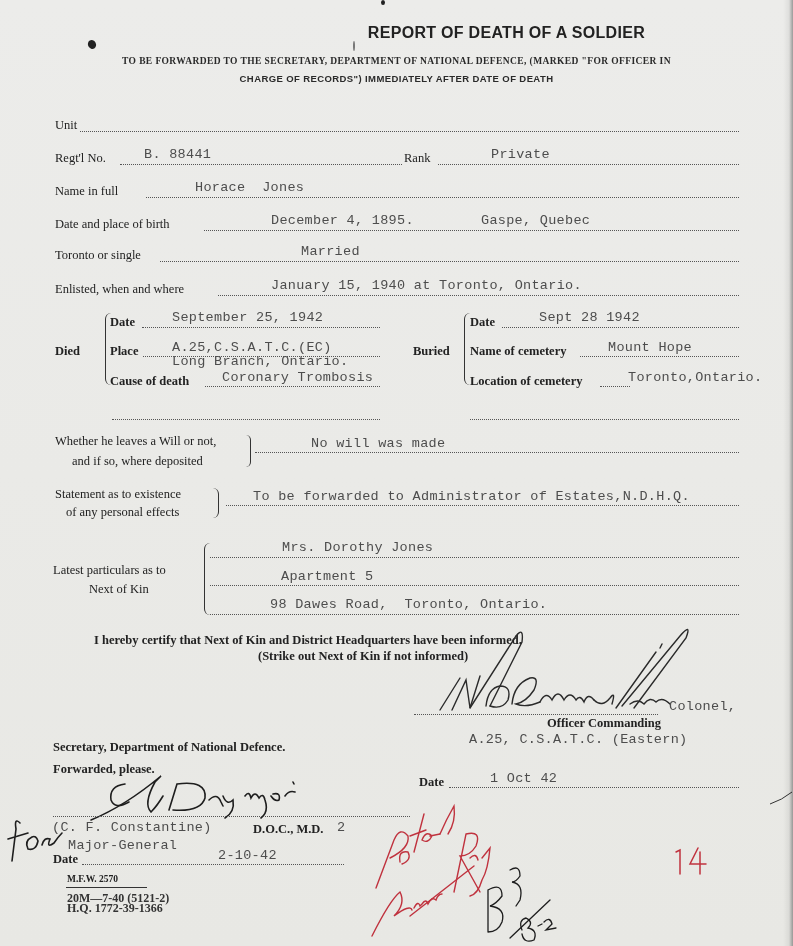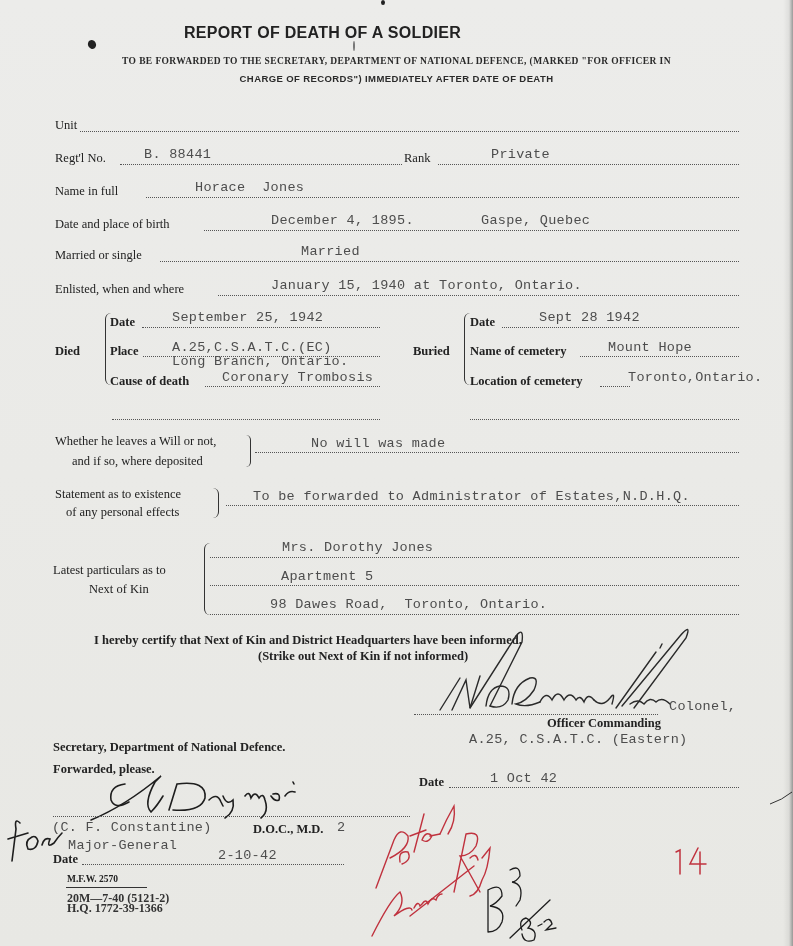--- a/index.html
+++ b/index.html
@@ -13,21 +13,21 @@
   .page {
     position: absolute; left: 0; top: 0; width: 793px; height: 946px;
     background: linear-gradient(180deg, #ececea 0%, #eaeae7 50%, #e8e8e4 100%);
   }
   .page-edge {
     position: absolute; right: 0; top: 0; width: 10px; height: 946px;
     background: linear-gradient(90deg, rgba(0,0,0,0) 0%, rgba(0,0,0,0.06) 60%, rgba(0,0,0,0.35) 100%);
   }
   .abs { position: absolute; white-space: nowrap; }
   .title {
-    left: 0; width: 645px; top: 24px; text-align: center;
+    left: 0; width: 645px; top: 24px; text-align: right;
     font-family: "Liberation Sans", "DejaVu Sans", sans-serif;
     font-size: 16px; font-weight: bold; letter-spacing: 0.3px; color: #222;
   }
   .subtitle {
     left: 40px; width: 713px; text-align: center;
     font-family: "Liberation Sans", "DejaVu Sans", sans-serif;
     font-size: 9.5px; font-weight: bold; letter-spacing: 0.4px; color: #2a2a2a;
   }
   .label { font-size: 12.5px; color: #222; }
   .label.b { font-weight: bold; }
@@ -78,21 +78,21 @@
 
   <div class="abs label" style="left:55px;top:184px;">Name in full</div>
   <div class="dots" style="left:146px;top:196px;width:593px;"></div>
   <div class="abs typed" style="left:195px;top:180px;white-space:pre;">Horace  Jones</div>
 
   <div class="abs label" style="left:55px;top:217px;">Date and place of birth</div>
   <div class="dots" style="left:204px;top:229px;width:535px;"></div>
   <div class="abs typed" style="left:271px;top:213px;">December 4, 1895.</div>
   <div class="abs typed" style="left:481px;top:213px;">Gaspe, Quebec</div>
 
-  <div class="abs label" style="left:55px;top:248px;">Married or single</div>
+  <div class="abs label" style="left:55px;top:248px;">Toronto or single</div>
   <div class="dots" style="left:160px;top:260px;width:579px;"></div>
   <div class="abs typed" style="left:301px;top:244px;">Married</div>
 
   <div class="abs label" style="left:55px;top:282px;">Enlisted, when and where</div>
   <div class="dots" style="left:218px;top:294px;width:521px;"></div>
   <div class="abs typed" style="left:271px;top:278px;text-align:center;">January 15, 1940 at Toronto, Ontario.</div>
 
   <div class="abs label b" style="left:55px;top:344px;">Died</div>
   <div class="brace" style="left:105px;top:313px;width:6px;height:72px;"></div>
   <div class="abs label b" style="left:110px;top:315px;">Date</div>

